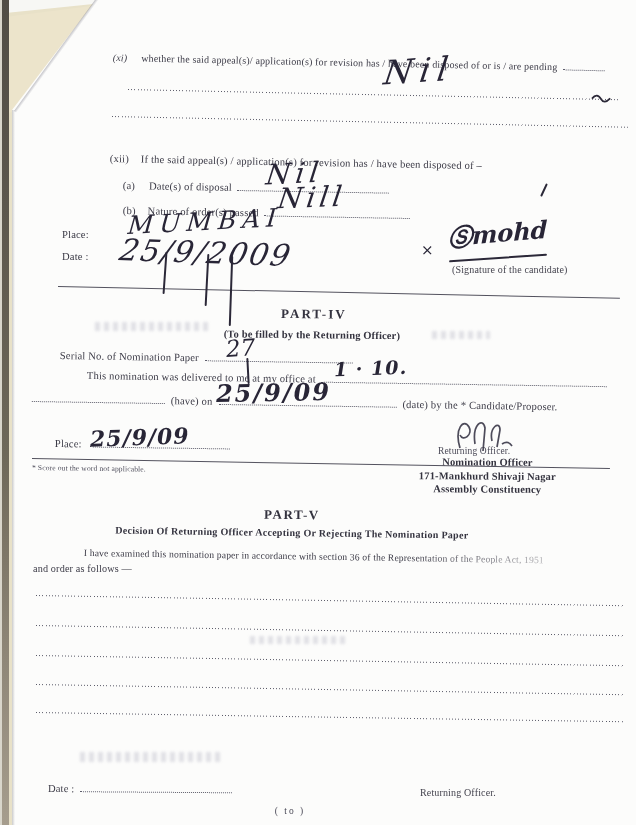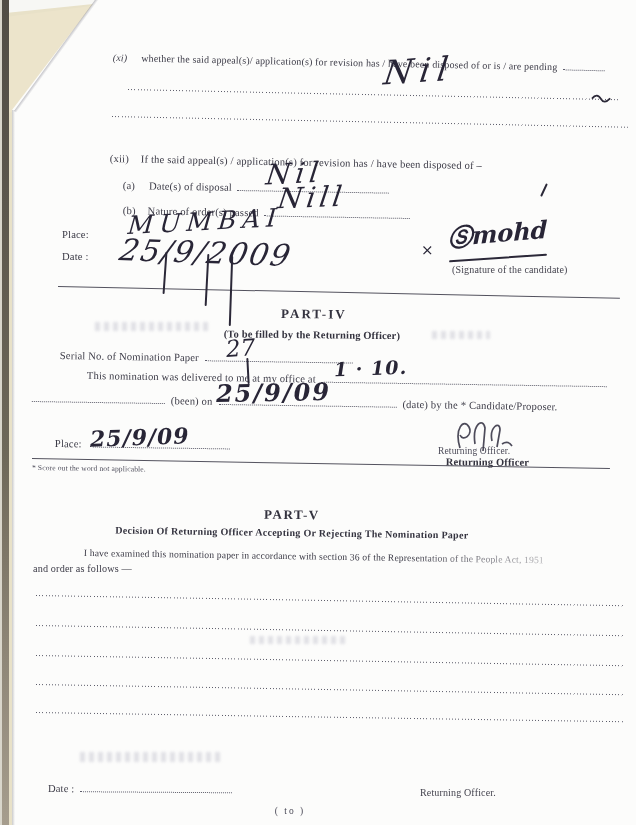--- a/index.html
+++ b/index.html
@@ -107,39 +107,41 @@
   </div>
   <div class="hand" style="left:226px;top:337px;font-size:23px;transform:rotate(-4deg);">27</div>
   <div class="stroke" style="left:247px;top:358px;height:26px;transform:rotate(-3deg);"></div>
 
   <div class="row r09" style="left:87px;top:368px;">
     <span style="margin-right:5px;">This nomination was delivered to me at my office at</span><span class="seg" style="width:286px;"></span>
   </div>
   <div class="hand" style="left:334px;top:359px;font-size:19px;letter-spacing:1px;font-weight:bold;transform:rotate(-2deg);">1 · 10.</div>
 
   <div class="row r09" style="left:32px;top:391px;">
-    <span class="seg" style="width:133px;"></span><span style="margin:0 6px;">(been) on</span><span class="seg" style="width:178px;"></span><span style="margin-left:6px;">(date) by the * Candidate/Proposer.</span>
+    <span class="seg" style="width:133px;"></span><span style="margin:0 6px;">(have) on</span><span class="seg" style="width:178px;"></span><span style="margin-left:6px;">(date) by the * Candidate/Proposer.</span>
   </div>
   <div class="hand" style="left:216px;top:381px;font-size:24px;letter-spacing:2px;font-weight:bold;transform:rotate(-1deg);">25/9/09</div>
 
   <div class="row r08" style="left:55px;top:436px;">
     <span style="margin-right:8px;">Place:</span><span class="seg" style="width:140px;"></span>
   </div>
   <div class="hand" style="left:90px;top:426px;font-size:22px;letter-spacing:1px;font-weight:bold;transform:rotate(-2deg);">25/9/09</div>
 
   <svg style="position:absolute;left:450px;top:414px;z-index:7;" width="66" height="42">
     <path d="M10,34 C4,14 14,4 19,13 C23,21 13,28 10,21 M25,30 C22,10 33,3 35,14 L33,37 M42,27 C39,13 50,6 50,16 L47,33 M52,30 q6,-4 10,2" stroke="#2e2b3d" stroke-width="1.7" fill="none" opacity=".85"></path>
   </svg>
   <div class="row" style="left:438px;top:446px;font-size:9.5px;color:#4b4a58;">Returning Officer.</div>
 
   <div class="solid r10" style="left:32px;top:458px;width:578px;"></div>
   <div class="row r08" style="left:32px;top:463px;font-size:7.5px;color:#4b4a58;">* Score out the word not applicable.</div>
 
   <div class="row bold center r04" style="left:400px;top:455px;width:175px;font-size:10.5px;line-height:13.5px;white-space:normal;">
-    <div>Returning Officer</div>
+    <div>Nomination Officer</div>
+    <div>171-Mankhurd Shivaji Nagar</div>
+    <div>Assembly Constituency</div>
   </div>
 
   <div class="row bold center r06" style="left:0;top:504px;width:584px;font-size:13px;letter-spacing:1.5px;">PART-V</div>
   <div class="row bold center r08" style="left:0;top:523px;width:584px;font-size:10px;letter-spacing:.3px;">Decision Of Returning Officer Accepting Or Rejecting The Nomination Paper</div>
   <div class="row r09 fade" style="left:84px;top:547px;font-size:9.6px;">I have examined this nomination paper in accordance with section 36 of the Representation of the People Act, 1951</div>
   <div class="row" style="left:33px;top:563px;font-size:10.2px;">and order as follows —</div>
 
   <div class="dotline r10" style="left:36px;top:595px;width:589px;"></div>
   <div class="dotline r10" style="left:36px;top:625px;width:589px;"></div>
   <div class="dotline r10" style="left:36px;top:655px;width:589px;"></div>

